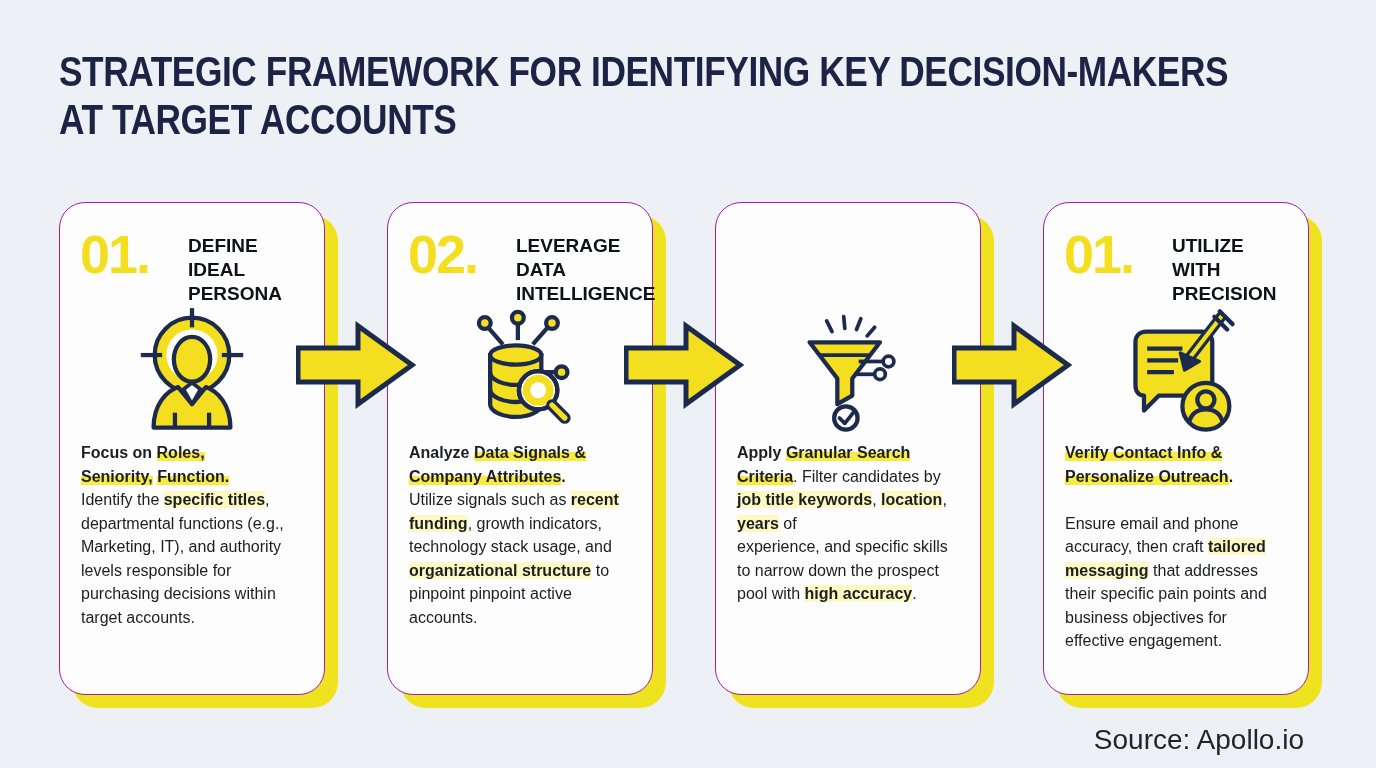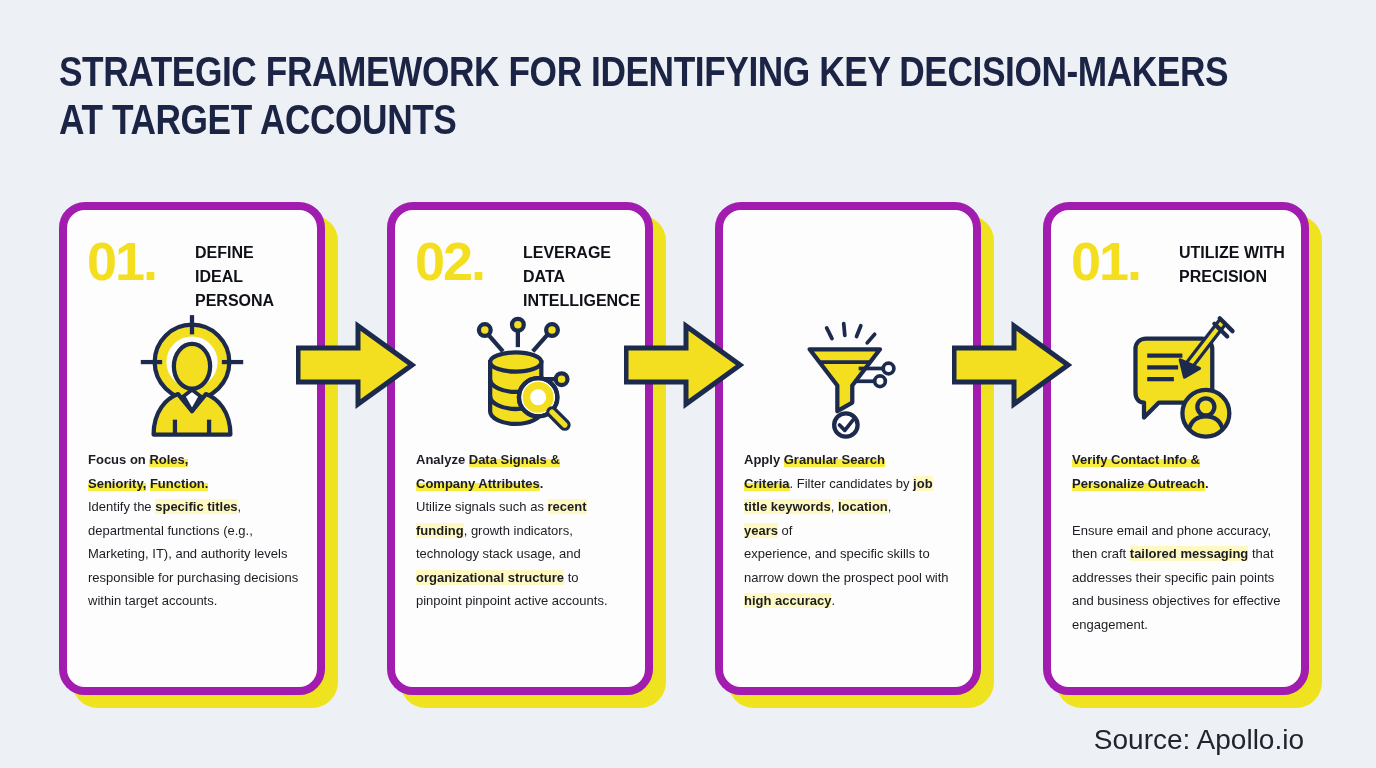--- a/index.html
+++ b/index.html
@@ -27,55 +27,55 @@
   .flow {
     position:absolute; left:59px; top:202px;
     width:1260px; height:500px;
     display:flex; gap:62px;
   }
   .card {
     position:relative;
     width:266px; height:493px;
     flex:0 0 266px;
     background:#fdfdfe;
-    border:8px solid #a21caf;
+    border:1px solid #a21caf;
     border-radius:26px;
     box-shadow:13px 13px 0 0 #efe31f;
     z-index:1;
   }
   .card-head {
     display:flex;
     padding:26px 14px 0 20px;
     gap:12px;
     align-items:flex-start;
   }
   .num {
     font-size:54px;
     font-weight:800;
     line-height:0.95;
     letter-spacing:-2px;
     color:#f3df20;
     flex:0 0 auto;
     min-width:96px;
   }
   .card-title {
-    font-size:16px;
+    font-size:19px;
     font-weight:700;
     line-height:24px;
     color:#0f1118;
     padding-top:5px;
   }
   .icon-wrap {
     position:absolute; left:0; right:0; top:96px;
     height:142px;
     display:flex; align-items:center; justify-content:center;
   }
   .body-text {
     position:absolute; left:21px; right:18px; top:238px;
-    font-size:13px;
+    font-size:16px;
     line-height:23.5px;
     color:#1c1d22;
   }
   .b { font-weight:700; }
   .h-full { background-color:#fef9c3; }
   .h-half { background:linear-gradient(to top, #f8ec3e 55%, transparent 55%); }
   
   .arrow {
     position:absolute;
     top:117px;

